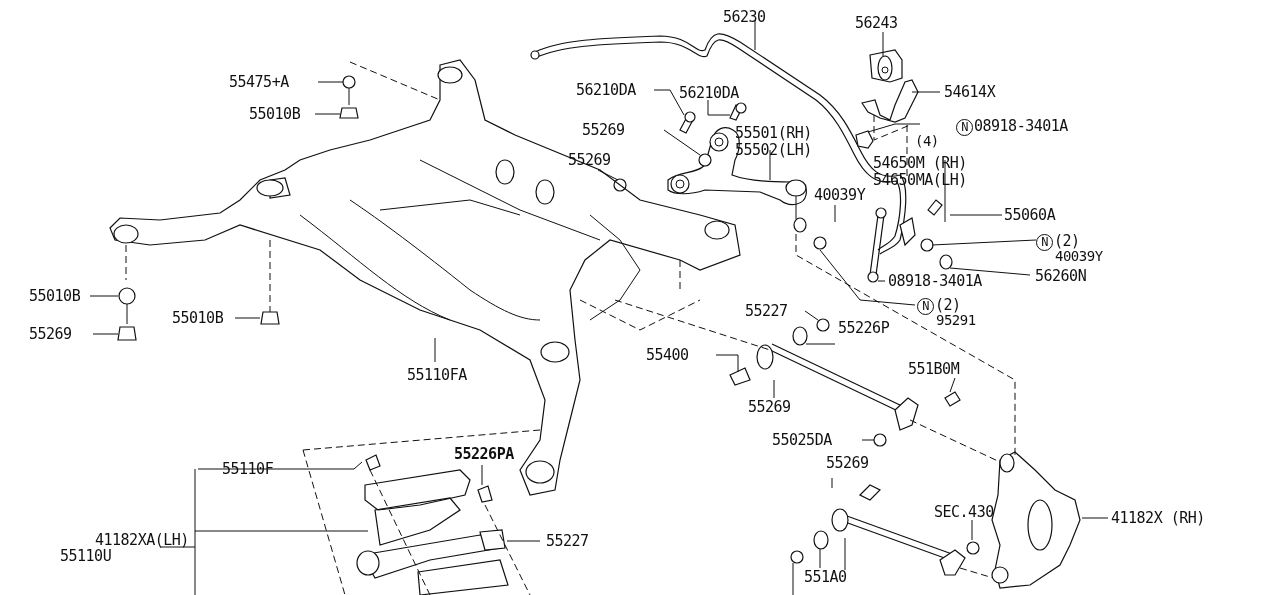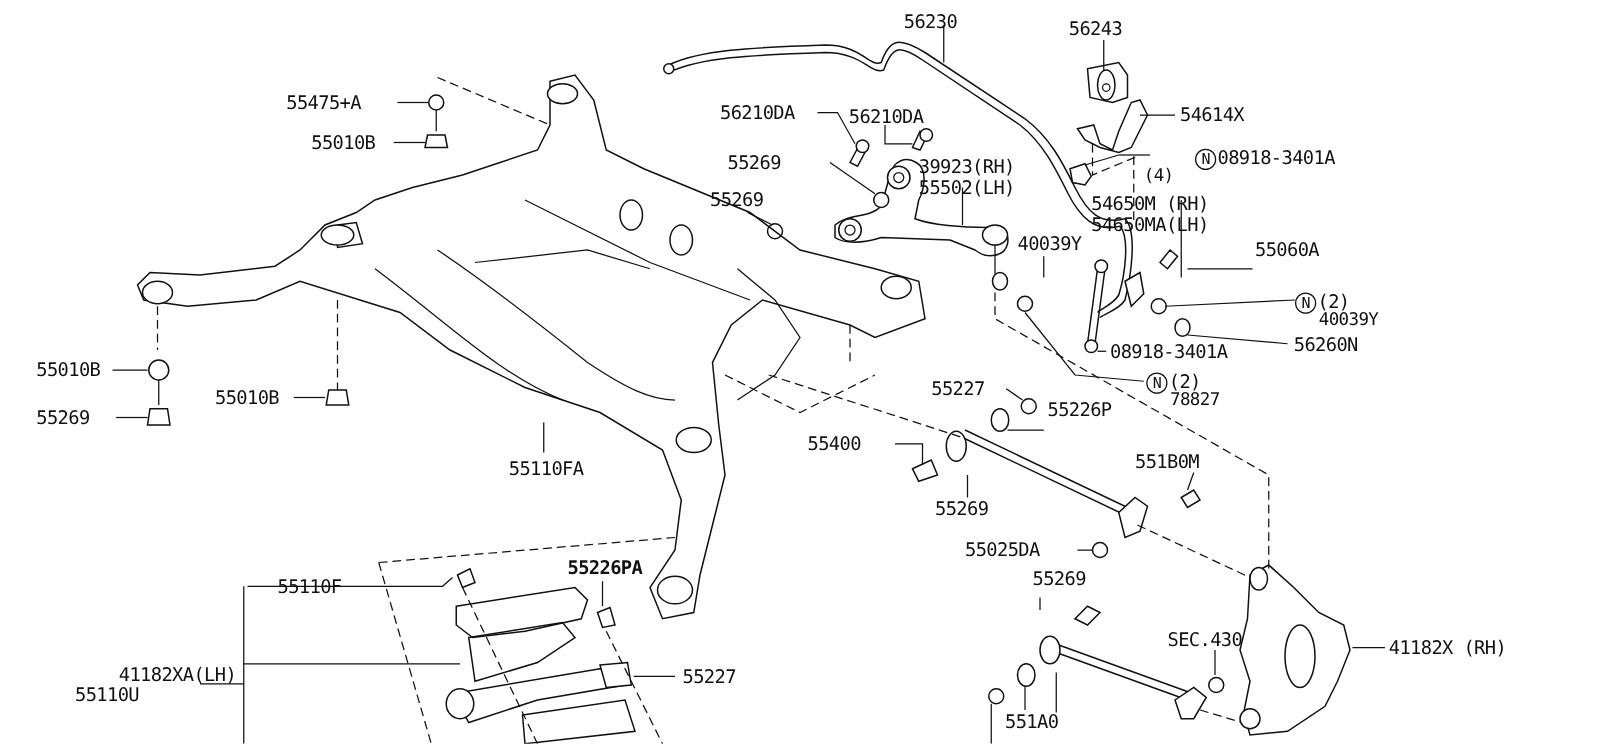--- a/index.html
+++ b/index.html
@@ -202,35 +202,35 @@
 
 
 <span class="lbl" style="left:723px;top:9px;">56230</span>
 <span class="lbl" style="left:855px;top:15px;">56243</span>
 <span class="lbl" style="left:229px;top:74px;">55475+A</span>
 <span class="lbl" style="left:249px;top:106px;">55010B</span>
 <span class="lbl" style="left:576px;top:82px;">56210DA</span>
 <span class="lbl" style="left:679px;top:85px;">56210DA</span>
 <span class="lbl" style="left:944px;top:84px;">54614X</span>
 <span class="lbl" style="left:582px;top:122px;">55269</span>
-<span class="lbl" style="left:735px;top:125px;">39923(RH)</span>
+<span class="lbl" style="left:735px;top:125px;">55501(RH)</span>
 <span class="lbl" style="left:735px;top:142px;">55502(LH)</span>
 <span class="lbl" style="left:956px;top:118px;"><span class="ncirc">N</span><span>08918-3401A</span></span>
 <span class="lbl sub" style="left:915px;top:133px;">(4)</span>
 <span class="lbl" style="left:568px;top:152px;">55269</span>
 <span class="lbl" style="left:873px;top:155px;">54650M (RH)</span>
 <span class="lbl" style="left:873px;top:172px;">54650MA(LH)</span>
 <span class="lbl" style="left:814px;top:187px;">40039Y</span>
-<span class="lbl" style="left:1004px;top:192px;text-align:right;">55060A</span>
+<span class="lbl" style="left:1004px;top:207px;text-align:right;">55060A</span>
 <span class="lbl" style="left:1036px;top:233px;"><span class="ncirc">N</span><span>(2)</span></span>
 <span class="lbl sub" style="left:1055px;top:248px;">40039Y</span>
 <span class="lbl" style="left:1035px;top:268px;">56260N</span>
 <span class="lbl" style="left:888px;top:273px;">08918-3401A</span>
 <span class="lbl" style="left:917px;top:297px;"><span class="ncirc">N</span><span>(2)</span></span>
-<span class="lbl sub" style="left:936px;top:312px;">78827</span>
+<span class="lbl sub" style="left:936px;top:312px;">95291</span>
 <span class="lbl" style="left:29px;top:288px;">55010B</span>
 <span class="lbl" style="left:172px;top:310px;">55010B</span>
 <span class="lbl" style="left:29px;top:326px;">55269</span>
 <span class="lbl" style="left:745px;top:303px;">55227</span>
 <span class="lbl" style="left:838px;top:320px;">55226P</span>
 <span class="lbl" style="left:646px;top:347px;">55400</span>
 <span class="lbl" style="left:407px;top:367px;">55110FA</span>
 <span class="lbl" style="left:908px;top:361px;">551B0M</span>
 <span class="lbl" style="left:748px;top:399px;">55269</span>
 <span class="lbl" style="left:772px;top:432px;">55025DA</span>

